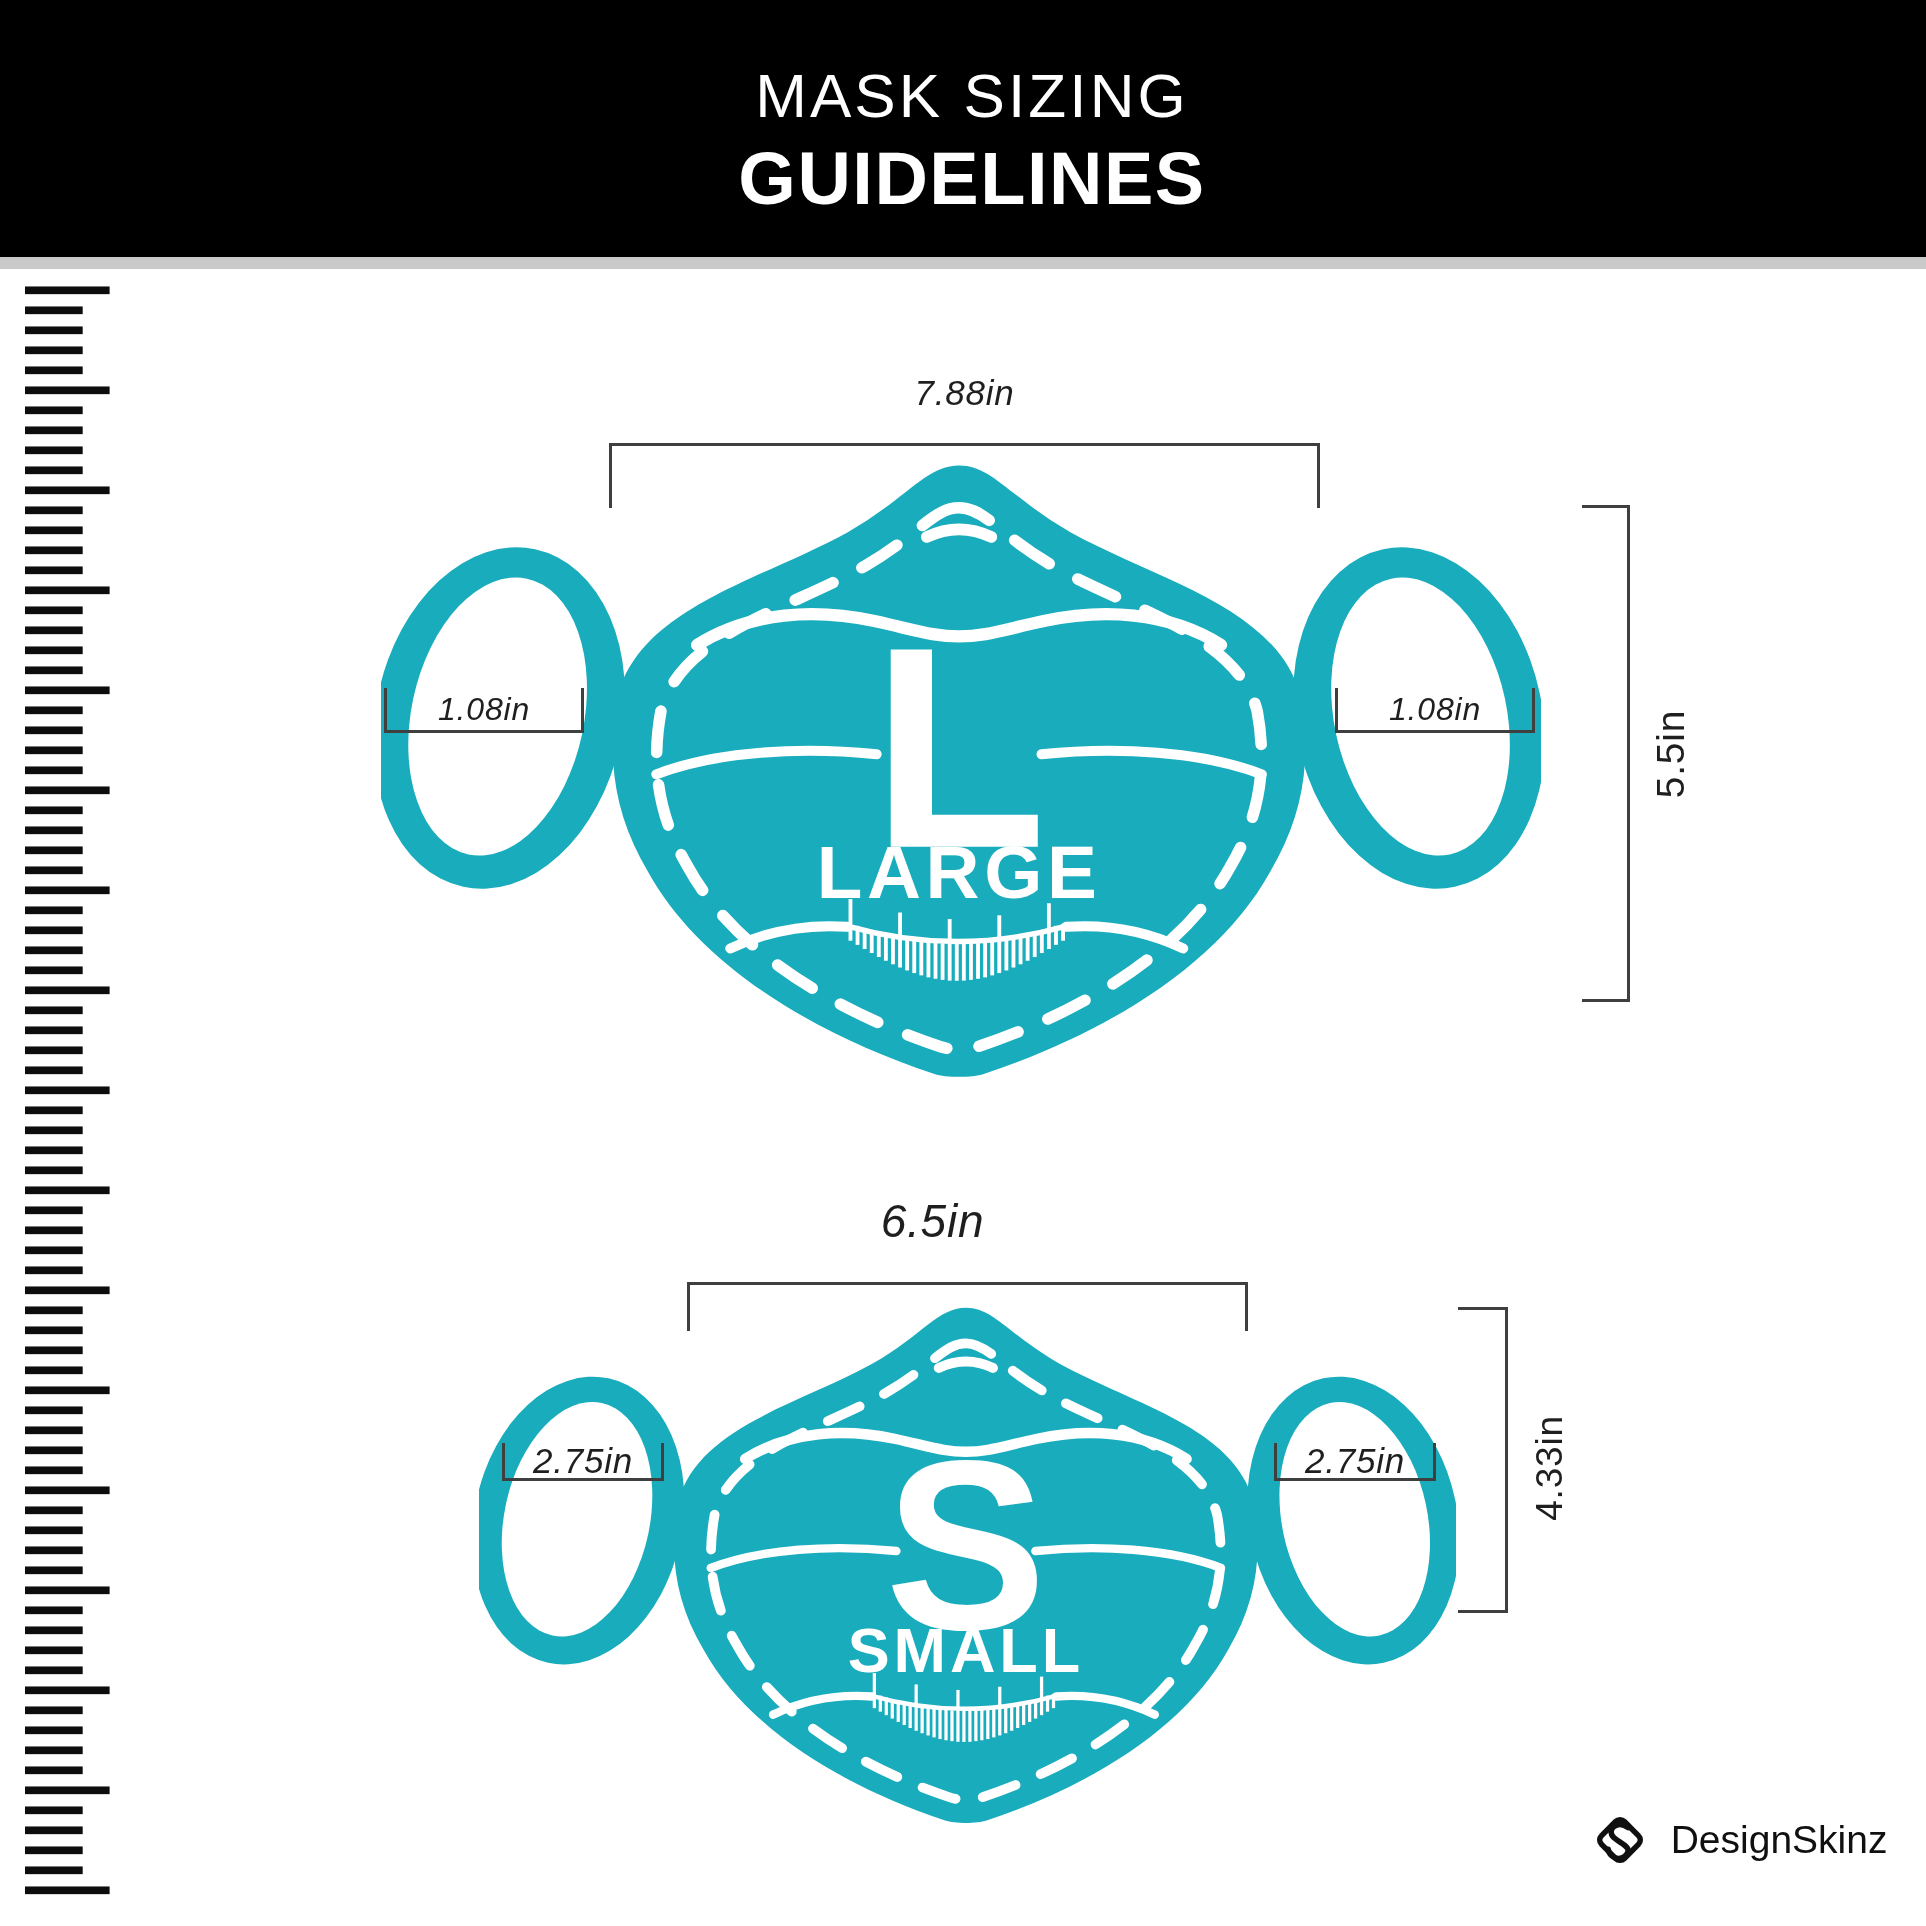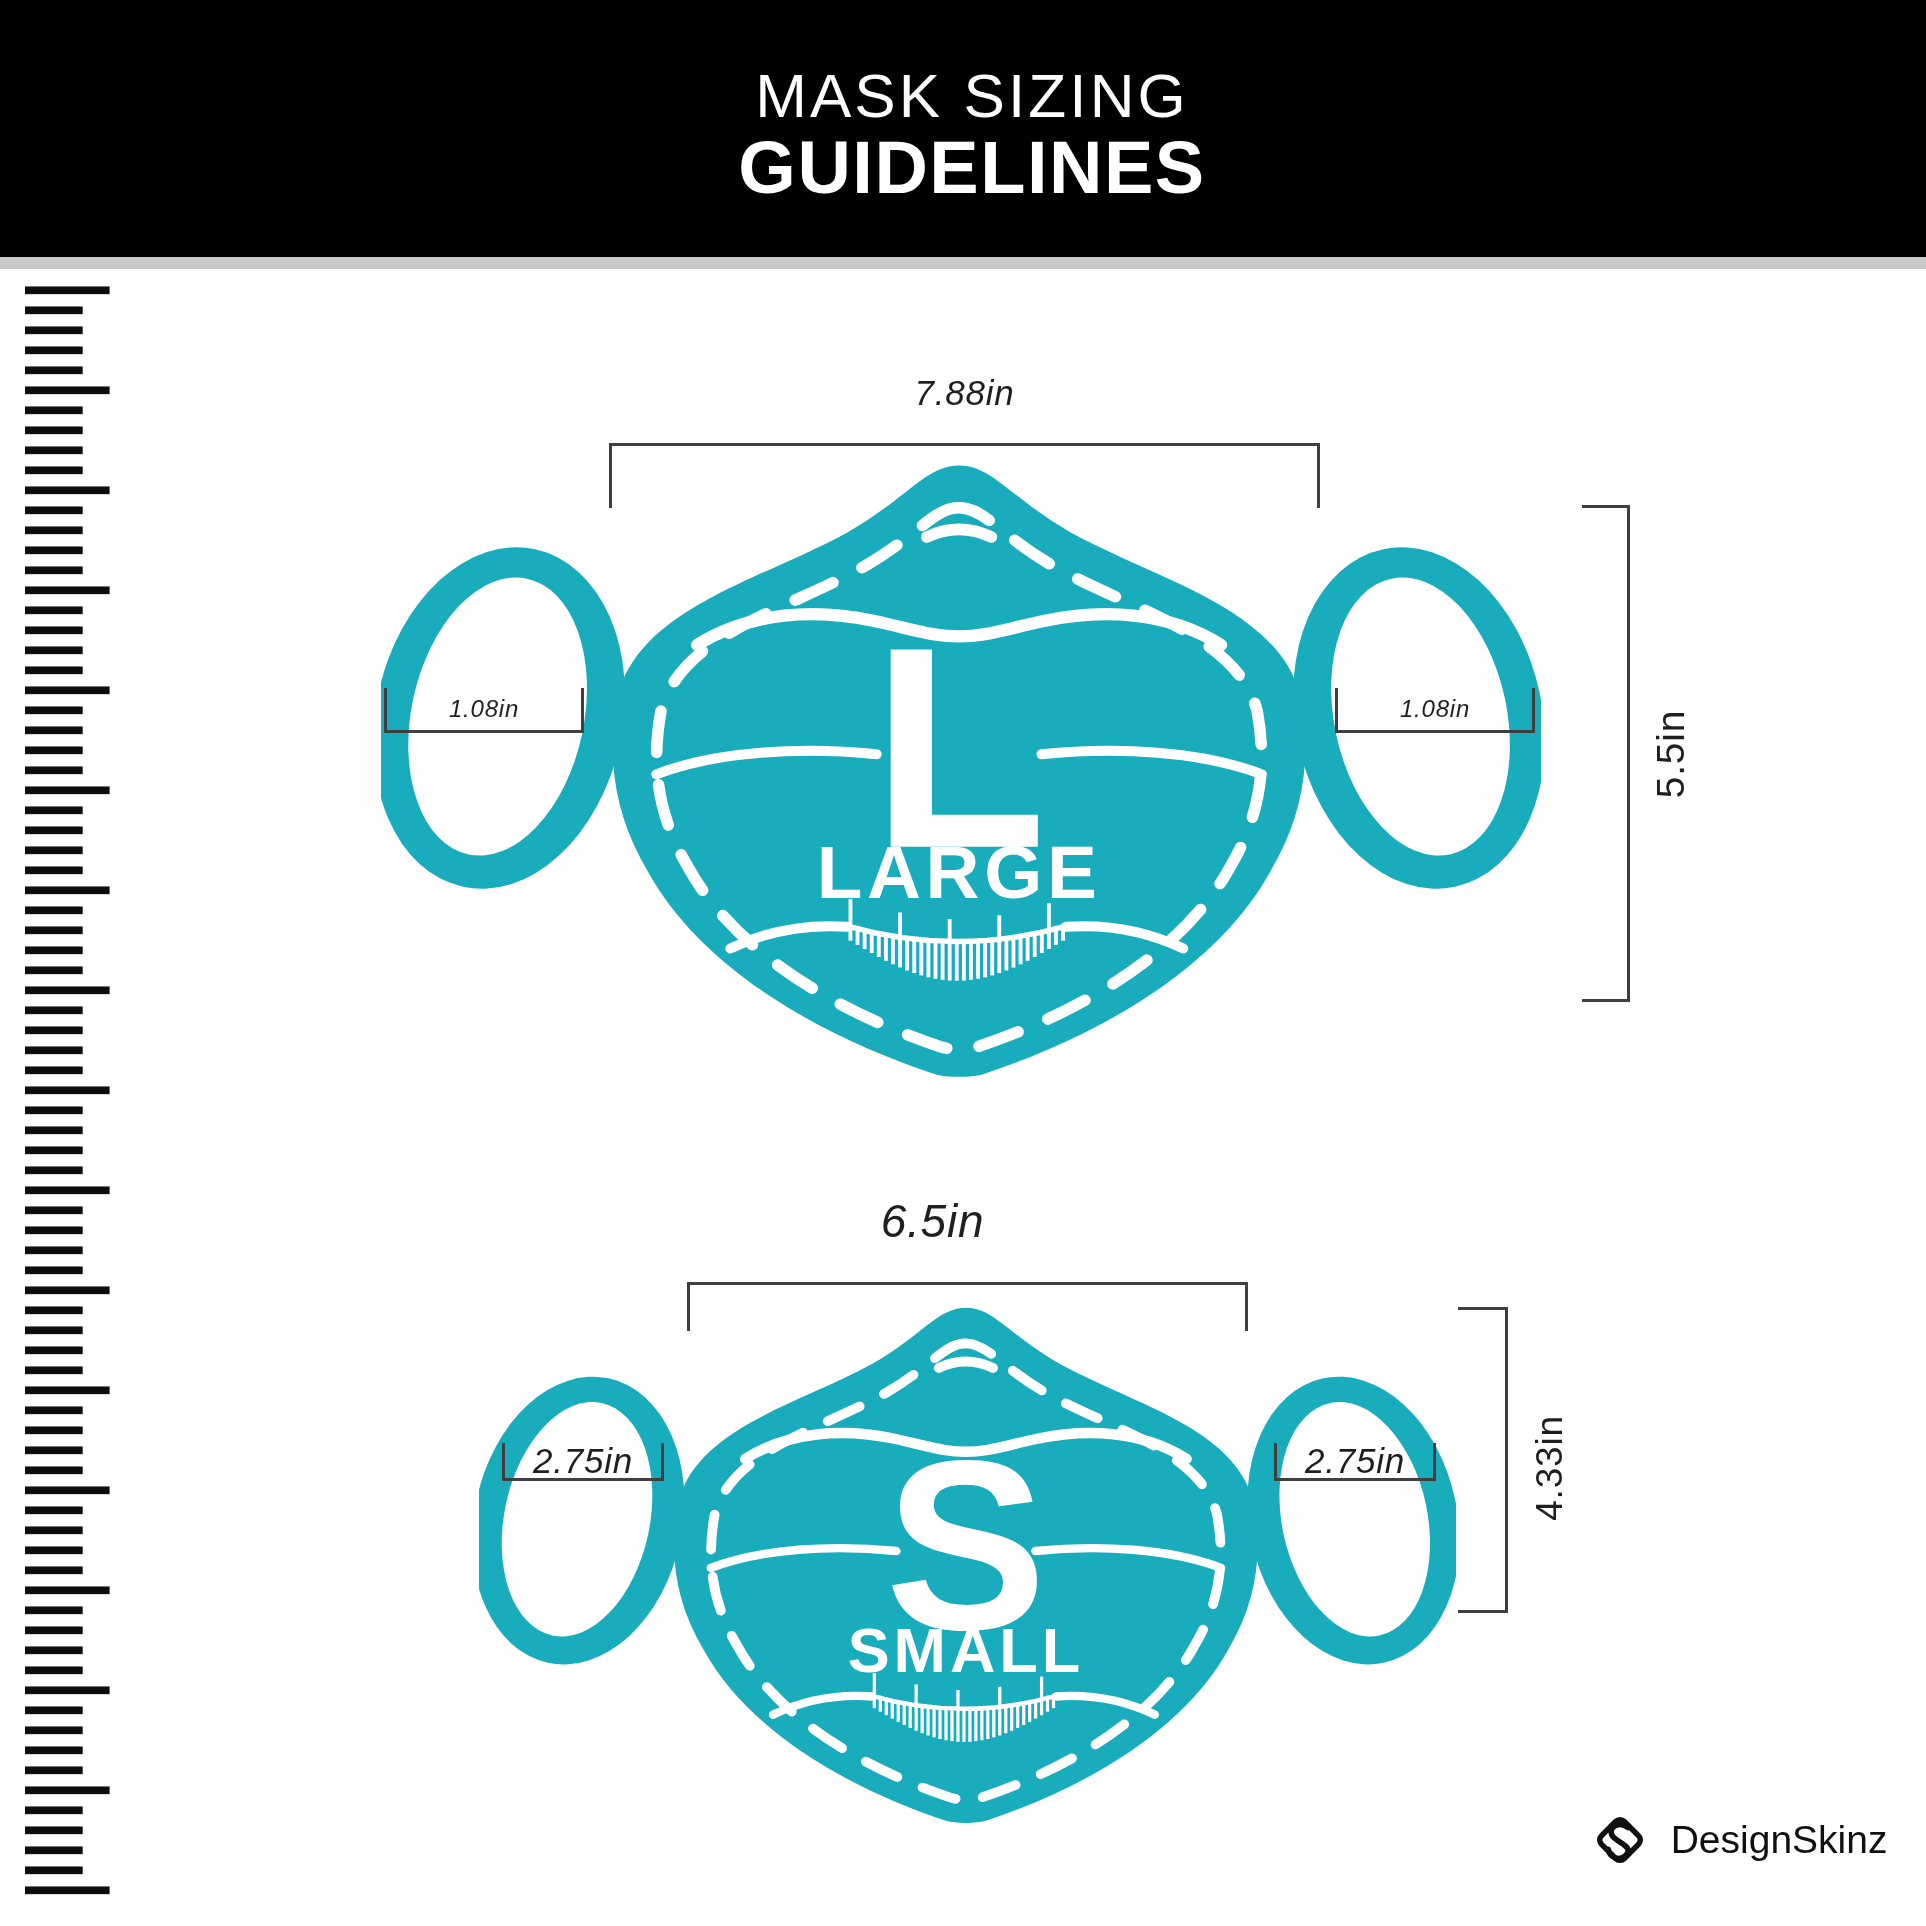--- a/index.html
+++ b/index.html
@@ -10,36 +10,36 @@
   
   .header{
     position:absolute;left:0;top:0;width:1926px;height:257px;
     background:#000000;display:flex;flex-direction:column;align-items:center;
     justify-content:flex-start;padding-top:65px;box-sizing:border-box;padding-left:18px;
   }
   .title-line1{
     color:#ffffff;font-size:62px;font-weight:500;letter-spacing:3.1px;line-height:1;
   }
   .title-line2{
-    color:#ffffff;font-size:74px;font-weight:800;letter-spacing:1.5px;line-height:1;margin-top:4px;
+    color:#ffffff;font-size:74px;font-weight:800;letter-spacing:1.5px;line-height:1;margin-top:15px;
   }
   .divider{
     position:absolute;left:0;top:257px;width:1926px;height:12.3px;background:#c9c9c9;
   }
   
   .abs{position:absolute;box-sizing:border-box;}
   .dim-label{
     color:#1f1f1f;font-size:35px;font-weight:500;letter-spacing:0.8px;white-space:nowrap;
   }
   .center-text{display:flex;align-items:center;justify-content:center;text-align:center;font-style:italic;}
   
   .w-bracket{border:3.9px solid #3f3f3f;border-bottom:none;}
   
   .ear-bracket{border:3.1px solid #3f3f3f;border-top:none;color:#1f1f1f;}
-  .ear-bracket .dim-label{font-size:24px;}
+  .ear-bracket .dim-label{font-size:32px;}
   .ear-bracket.small .dim-label{font-size:35px;}
   
   .h-bracket{border:3.9px solid #3f3f3f;border-left:none;}
   .v-label{
     position:absolute;transform:translate(-50%,-50%) rotate(-90deg);
     transform-origin:center center;white-space:nowrap;
   }
   
   .brand{
     position:absolute;left:1589px;top:1809px;display:flex;align-items:center;gap:7.7px;

